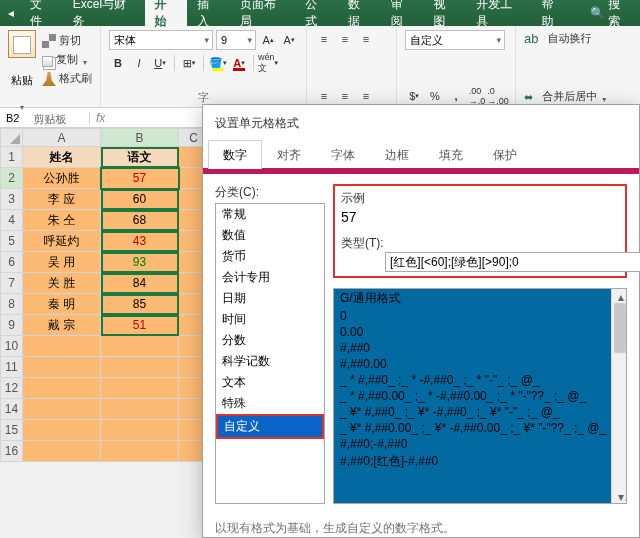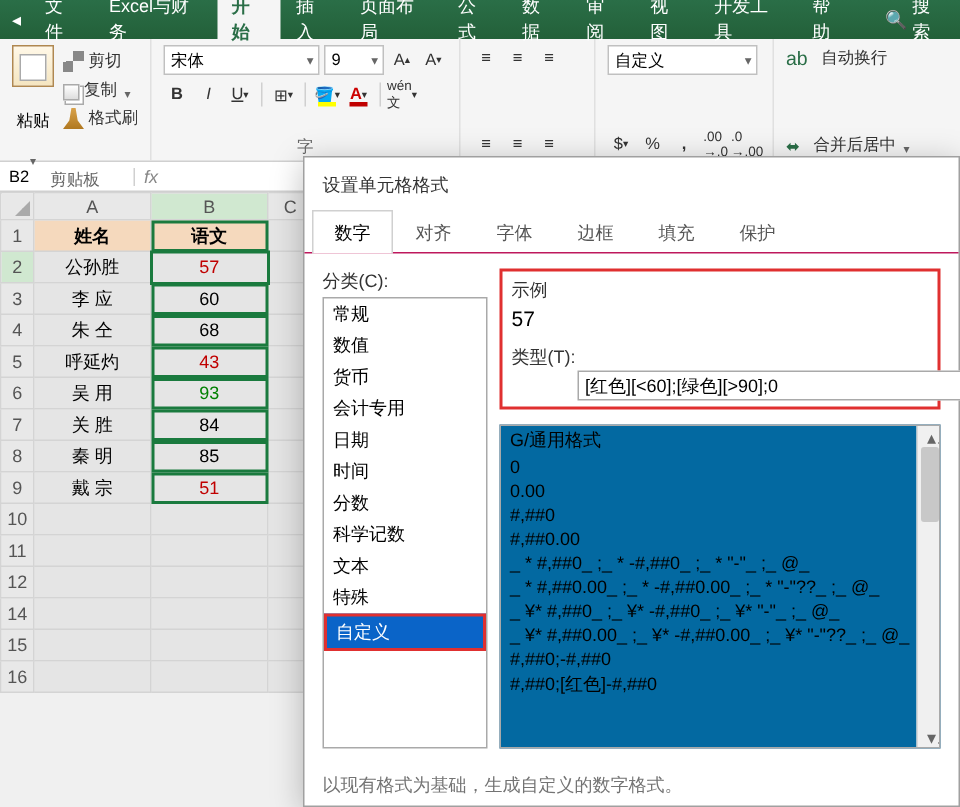--- a/index.html
+++ b/index.html
@@ -38,31 +38,31 @@
 
 .grid-wrap { position: relative; background:#fff; }
 table.sheet { border-collapse: collapse; }
 .sheet th, .sheet td { border:1px solid #d4d4d4; font-size:12px; text-align:center; }
 .sel-all { width:22px; height:18px; background:#e8e8e8; position:relative; }
 .sel-all::after { content:""; position:absolute; right:2px; bottom:2px; border:5px solid transparent; border-right-color:#aaa; border-bottom-color:#aaa; }
 .colh { background:#e8e8e8; color:#555; height:18px; font-weight:normal; width:78px; }
 .colh.sel { background:#d0e8d0; }
 .rowh { background:#e8e8e8; color:#555; width:22px; font-weight:normal; }
 .rowh.sel { background:#d0e8d0; }
-.sheet td { height:21px; background:#e5e5e5; }
+.sheet td { height:21px; background:#fdba74; }
 .hdr-cell { background:#f5d9bd !important; font-weight:bold; }
 .val-red { color:#c00000; }
 .val-grn { color:#008000; }
 .sel-cell { outline:2px solid #1a7a3e; outline-offset:-1px; position:relative; }
 .sel-col { outline:2px solid #1a7a3e; outline-offset:-2px; }
 
 
 .dialog { position:absolute; left:202px; top:104px; width:438px; height:434px; background:#fff; border:1px solid #a0a0a0; box-shadow:0 4px 20px rgba(0,0,0,.25); }
 .dlg-title { padding:10px 12px 8px; font-size:12px; color:#333; }
-.dlg-tabs { display:flex; border-bottom:1px solid #be185d; padding:0 5px; }
+.dlg-tabs { display:flex; border-bottom:6px solid #be185d; padding:0 5px; }
 .dlg-tab { padding:6px 14px 5px; font-size:12px; color:#555; cursor:pointer; border:1px solid transparent; border-bottom:none; margin-bottom:-1px; }
 .dlg-tab.act { border-color:#d0d0d0; background:#fff; color:#000; }
 .dlg-body { padding:10px 12px; display:flex; gap:8px; height:340px; }
 .cat-col { width:110px; display:flex; flex-direction:column; }
 .cat-label { font-size:12px; color:#333; margin-bottom:2px; }
 .cat-list { border:1px solid #a9a9a9; flex:1; overflow:hidden; background:#fff; }
 .cat-list div { padding:2px 6px; font-size:12px; cursor:pointer; }
 .cat-list .sel { background:#0a64c8; color:#fff; }
 .right-col { flex:1; display:flex; flex-direction:column; }
 .red-box { border:2px solid #e03030; padding:4px 6px; margin-bottom:6px; }

